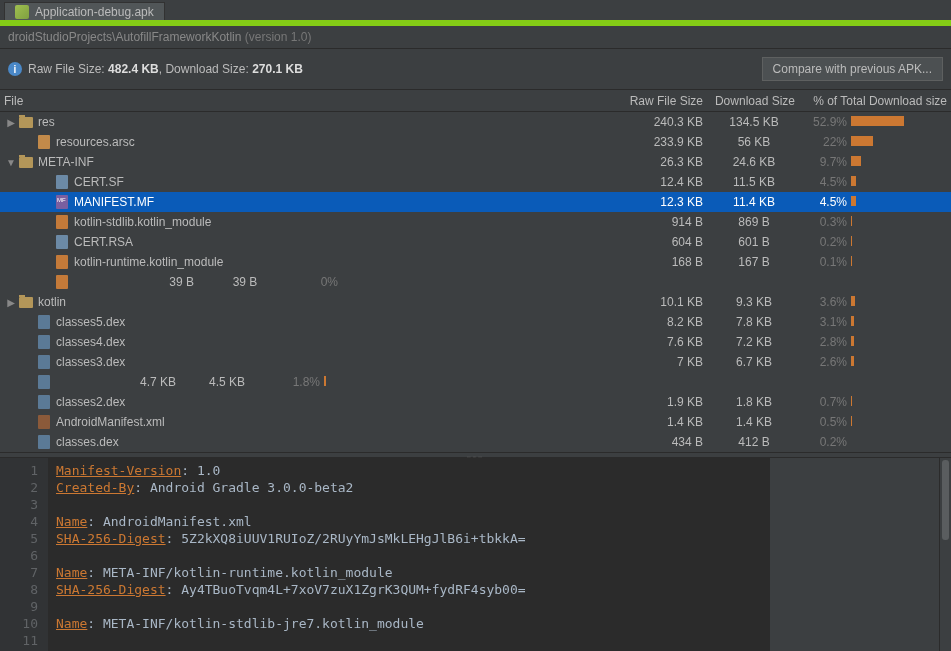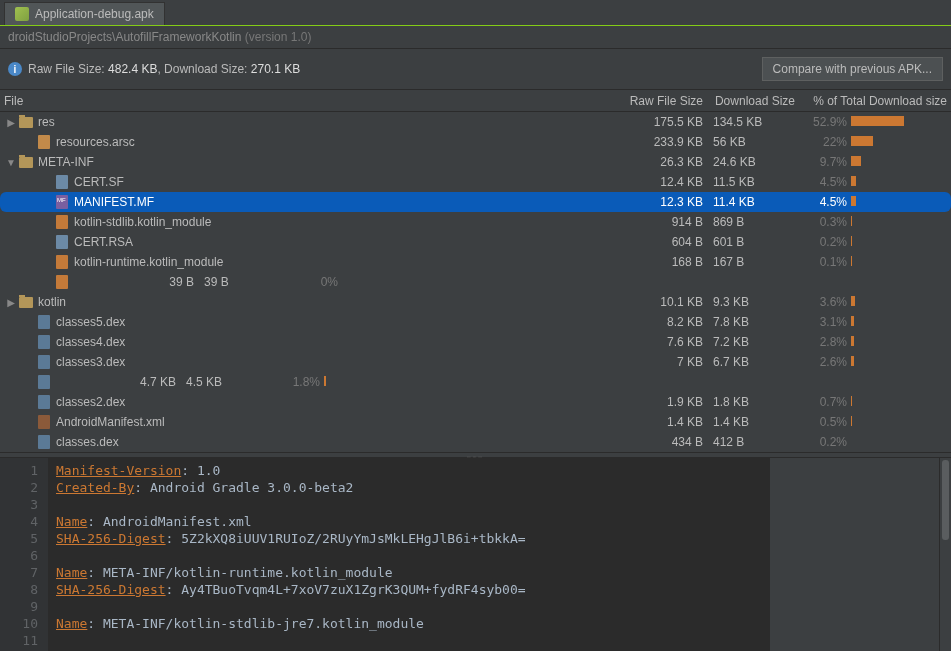--- a/index.html
+++ b/index.html
@@ -9,21 +9,21 @@
   font-family: "Segoe UI", Arial, sans-serif;
   font-size: 12px;
   width: 951px;
   height: 651px;
   overflow: hidden;
   display: flex;
   flex-direction: column;
 }
 .tab-bar {
   background: #3c3f41;
-  border-bottom: 1px solid #84cc16;
+  border-bottom: 6px solid #84cc16;
   display: flex;
   height: 26px;
 }
 .tab {
   background: #515658;
   border: 1px solid #323232;
   border-bottom: none;
   padding: 4px 10px;
   display: flex;
   align-items: center;
@@ -53,21 +53,21 @@
   width: 14px; height: 14px;
   border-radius: 50%;
   background: #4a88c7;
   color: #fff;
   display: inline-flex;
   align-items: center;
   justify-content: center;
   font-size: 10px;
   font-weight: bold;
 }
-.info-text b { color: #ddd; font-weight: normal; }
+.info-text b { color: #ddd; font-weight: bold; }
 .compare-btn {
   margin-left: auto;
   background: #4c5052;
   border: 1px solid #5e6060;
   color: #bbb;
   padding: 4px 10px;
   cursor: pointer;
   font-size: 12px;
 }
 .table-header {
@@ -95,21 +95,21 @@
 .row.selected { background: #0d293e; background: #2f65ca; background:#0d5cab; }
 .row.selected { background:#0d5cab; }
 .row.selected { background:#2f65ca; }
 .row.selected { background:#0d5cab; }
 .row.selected, .row.selected span { color: #fff; }
 .row.selected { background:#2f65ca; }
 .row.selected { background:#0d5cab; }
 .row.selected { background: #1a6fbf; }
 .row.selected { background: #0d5cab; }
 .row.selected { background: #2675bf; }
-.row.selected { background: #2f65ca; border-radius: 6px; }
+.row.selected { background: #2f65ca; }
 .row.selected { background: #0d5cab; }
 .row.selected { background: #2f65ca; }
 .row.selected { background: #4a6da7; }
 .row.selected { background: #0d5cab; }
 .row.selected {background: #2f65ca;}
 .row.selected {background: #0d5cab;}
 .row.selected {background: #2f65ca;}
 .row.selected {background: #0d5cab;}
 .row.selected {background: #2f65ca;}
 .row.selected{background:#0d5cab}
@@ -290,21 +290,21 @@
 .folder-icon::before { content:''; position:absolute; top:-2px; left:0; width:6px; height:2px; background:#b39659; }
 .file-icon { width: 12px; height: 14px; background: #6c8aa6; border-radius: 1px; }
 .file-icon.mf { background: #7a5fa0; position:relative; }
 .file-icon.mf::after{content:'MF';position:absolute;font-size:6px;color:#fff;left:1px;top:2px}
 .file-icon.dex{ background:#5b7a96; }
 .file-icon.arsc{ background:#c28a4a; }
 .file-icon.kt{ background:#c47a39; }
 .file-icon.xml{ background:#8b5a3a; }
 .name { flex: 1; color: #bbb; }
 .raw { width: 130px; text-align: right; padding-right: 10px; color: #bbb; }
-.dl { width: 90px; text-align: left; padding-right: 8px; color: #bbb; }
+.dl { width: 90px; text-align: center; padding-right: 8px; color: #bbb; }
 .pct { width: 48px; text-align: right; padding-right: 4px; color: #777; }
 .bar { width: 100px; height: 12px; position: relative; }
 .bar-fill { height: 10px; background: #cc7832; display:block; }
 .splitter {
   height: 6px;
   background: #3c3f41;
   border-top: 1px solid #2b2b2b;
   border-bottom: 1px solid #2b2b2b;
   text-align: center;
   font-size: 6px;
@@ -366,21 +366,21 @@
 </div>
 
 <div class="tree" id="tree">
     <div class="row">
       <span style="width: 0px; display: inline-block;"></span>
       <span class="arrow">▶</span>
       <span class="icon">
         <span class="folder-icon"></span>
       </span>
       <span class="name">res</span>
-      <span class="raw">175.5 KB</span>
+      <span class="raw">240.3 KB</span>
       <span class="dl">134.5 KB</span>
       <span class="pct">52.9%</span>
       <span class="bar">
         <span class="bar-fill" style="width: 53%;"></span>
       </span>
     </div>
     <div class="row">
       <span style="width: 18px; display: inline-block;"></span>
       <span class="arrow"></span>
       <span class="icon">

